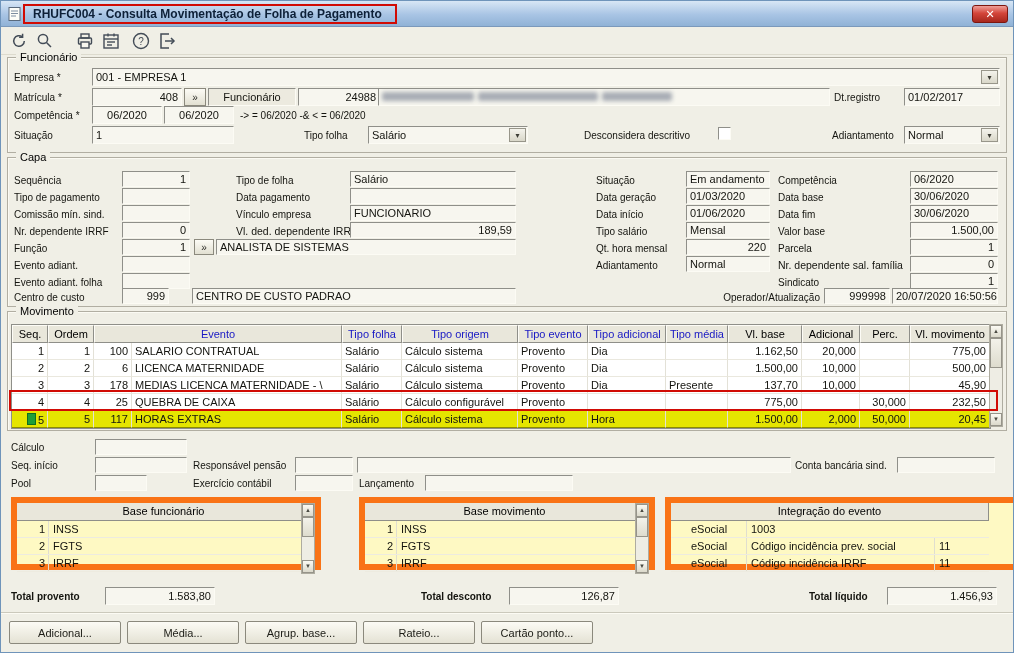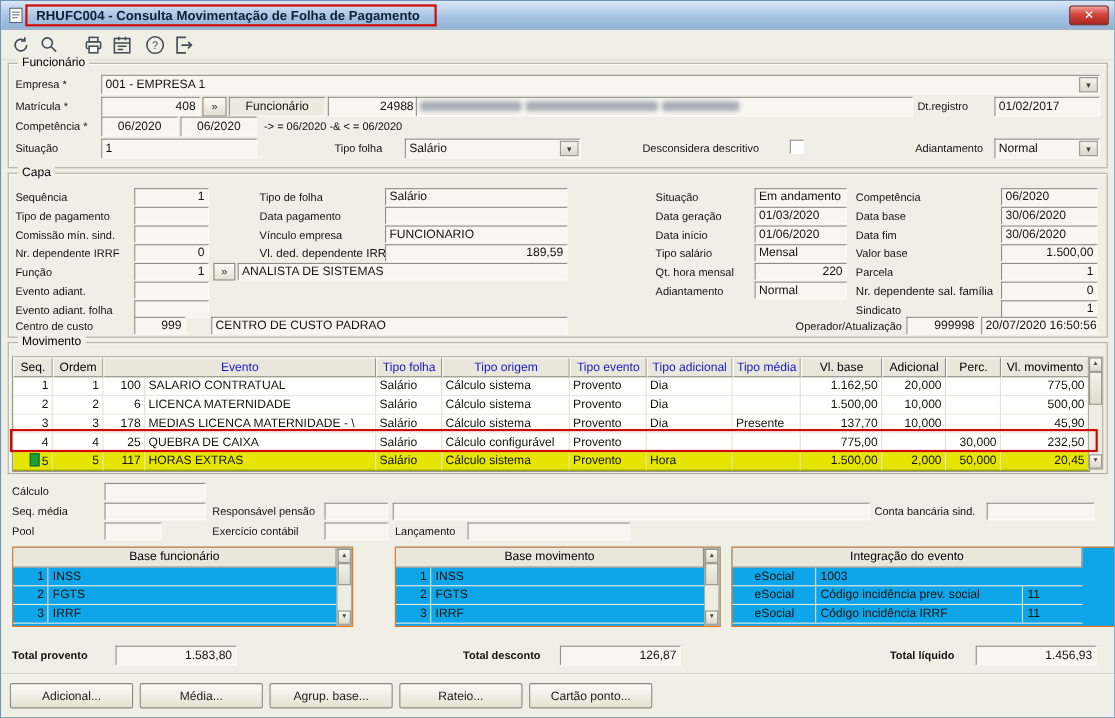--- a/index.html
+++ b/index.html
@@ -27,21 +27,21 @@
   .redact{display:inline-block;height:9px;margin:3px 4px 0 0;background:#a8adb5;filter:blur(2px);border-radius:2px;vertical-align:top}
   .grid{position:absolute;border-collapse:separate;border-spacing:0;table-layout:fixed;background:#fff;font-size:11px;border:1px solid #8f8f89}
   .grid th{background:#e9e7db;font-weight:normal;height:18px;padding:0 2px;border-right:1px solid #8f8f89;border-bottom:1px solid #8f8f89;border-top:1px solid #fdfcf6;border-left:1px solid #fdfcf6;overflow:hidden;white-space:nowrap;font-size:11px;box-sizing:border-box}
   .grid td{height:17px;padding:0 3px;border-right:1px solid #e3e1d7;border-bottom:1px solid #eae8de;white-space:nowrap;overflow:hidden;box-sizing:border-box;color:#14140f}
   .hb{color:#1818c4}
   .sel td{background:#e5e500;border-bottom:1px solid #8c8c00}
   .rowmark{display:inline-block;width:7px;height:10px;background:#1f9e3a;border:1px solid #0c6e22;margin-right:2px;vertical-align:-1px}
   .sbar{position:absolute;box-sizing:border-box;background:#eeede4;border:1px solid #aeaca0}
   .sbtn{position:absolute;left:0;width:12px;height:13px;box-sizing:border-box;background:linear-gradient(#fbfaf3,#dbd9cb);border:1px solid #96948a;font-size:6px;line-height:11px;text-align:center;color:#4a4a42}
   .sthumb{position:absolute;left:0;width:12px;box-sizing:border-box;background:linear-gradient(#f3f2ea,#dedcce);border:1px solid #96948a}
-  .lbox{position:absolute;box-sizing:border-box;background:#0ea5e9;border:1px solid #f97316}
+  .lbox{position:absolute;box-sizing:border-box;background:#fef9c3;border:6px solid #f97316}
   .lhead{position:absolute;left:0;top:0;height:18px;background:#e9e7db;border-bottom:1px solid #8f8f89;border-right:1px solid #8f8f89;text-align:center;font-size:11px;line-height:17px;box-sizing:border-box}
   .lrow{position:absolute;left:0;height:17px;display:flex;font-size:11px;line-height:16px;border-bottom:1px solid #edebe0;box-sizing:border-box;color:#14140f}
   .lnum{width:32px;text-align:right;padding-right:3px;border-right:1px solid #e0decf;box-sizing:border-box}
   .lname{flex:1;padding-left:4px;overflow:hidden;white-space:nowrap}
   .isrc{width:76px;padding-left:20px;border-right:1px solid #e0decf;box-sizing:border-box;overflow:hidden}
   .ilbl{flex:1;padding-left:4px;border-right:1px solid #e0decf;overflow:hidden;white-space:nowrap}
   .ival{width:50px;padding-left:4px;overflow:hidden}
   .btn{position:absolute;box-sizing:border-box;height:23px;background:linear-gradient(#fcfbf5,#e4e2d4);border:1px solid #8b897d;border-radius:2px;font-size:11px;font-family:inherit;color:#1c1c16}
   .annot{position:absolute;border:2px solid #d10b04;pointer-events:none;z-index:20;background:transparent;box-sizing:border-box}
   .hline{position:absolute;left:0;width:100%;height:2px;border-top:1px solid #cbc9bc;border-bottom:1px solid #fcfbf4;box-sizing:border-box}
@@ -336,21 +336,21 @@
       <span class="sthumb" style="top:13px;height:30px"></span>
       <span class="sbtn" style="top:88px">▼</span>
     </div>
   </div>
 
   <div class="annot" style="left:8px;top:389px;width:989px;height:21px"></div>
 
   <span class="lbl" style="left:10px;top:440px">Cálculo</span>
   <div class="fld2" style="left:94px;top:438px;width:92px"></div>
 
-  <span class="lbl" style="left:10px;top:458px">Seq. média</span>
+  <span class="lbl" style="left:10px;top:458px">Seq. início</span>
   <div class="fld2" style="left:94px;top:456px;width:92px"></div>
   <span class="lbl" style="left:192px;top:458px">Responsável pensão</span>
   <div class="fld2" style="left:294px;top:456px;width:58px"></div>
   <div class="fld2" style="left:356px;top:456px;width:434px"></div>
   <span class="lbl" style="left:794px;top:458px">Conta bancária sind.</span>
   <div class="fld2" style="left:896px;top:456px;width:98px"></div>
 
   <span class="lbl" style="left:10px;top:476px">Pool</span>
   <div class="fld2" style="left:94px;top:474px;width:52px"></div>
   <span class="lbl" style="left:192px;top:476px">Exercício contábil</span>

